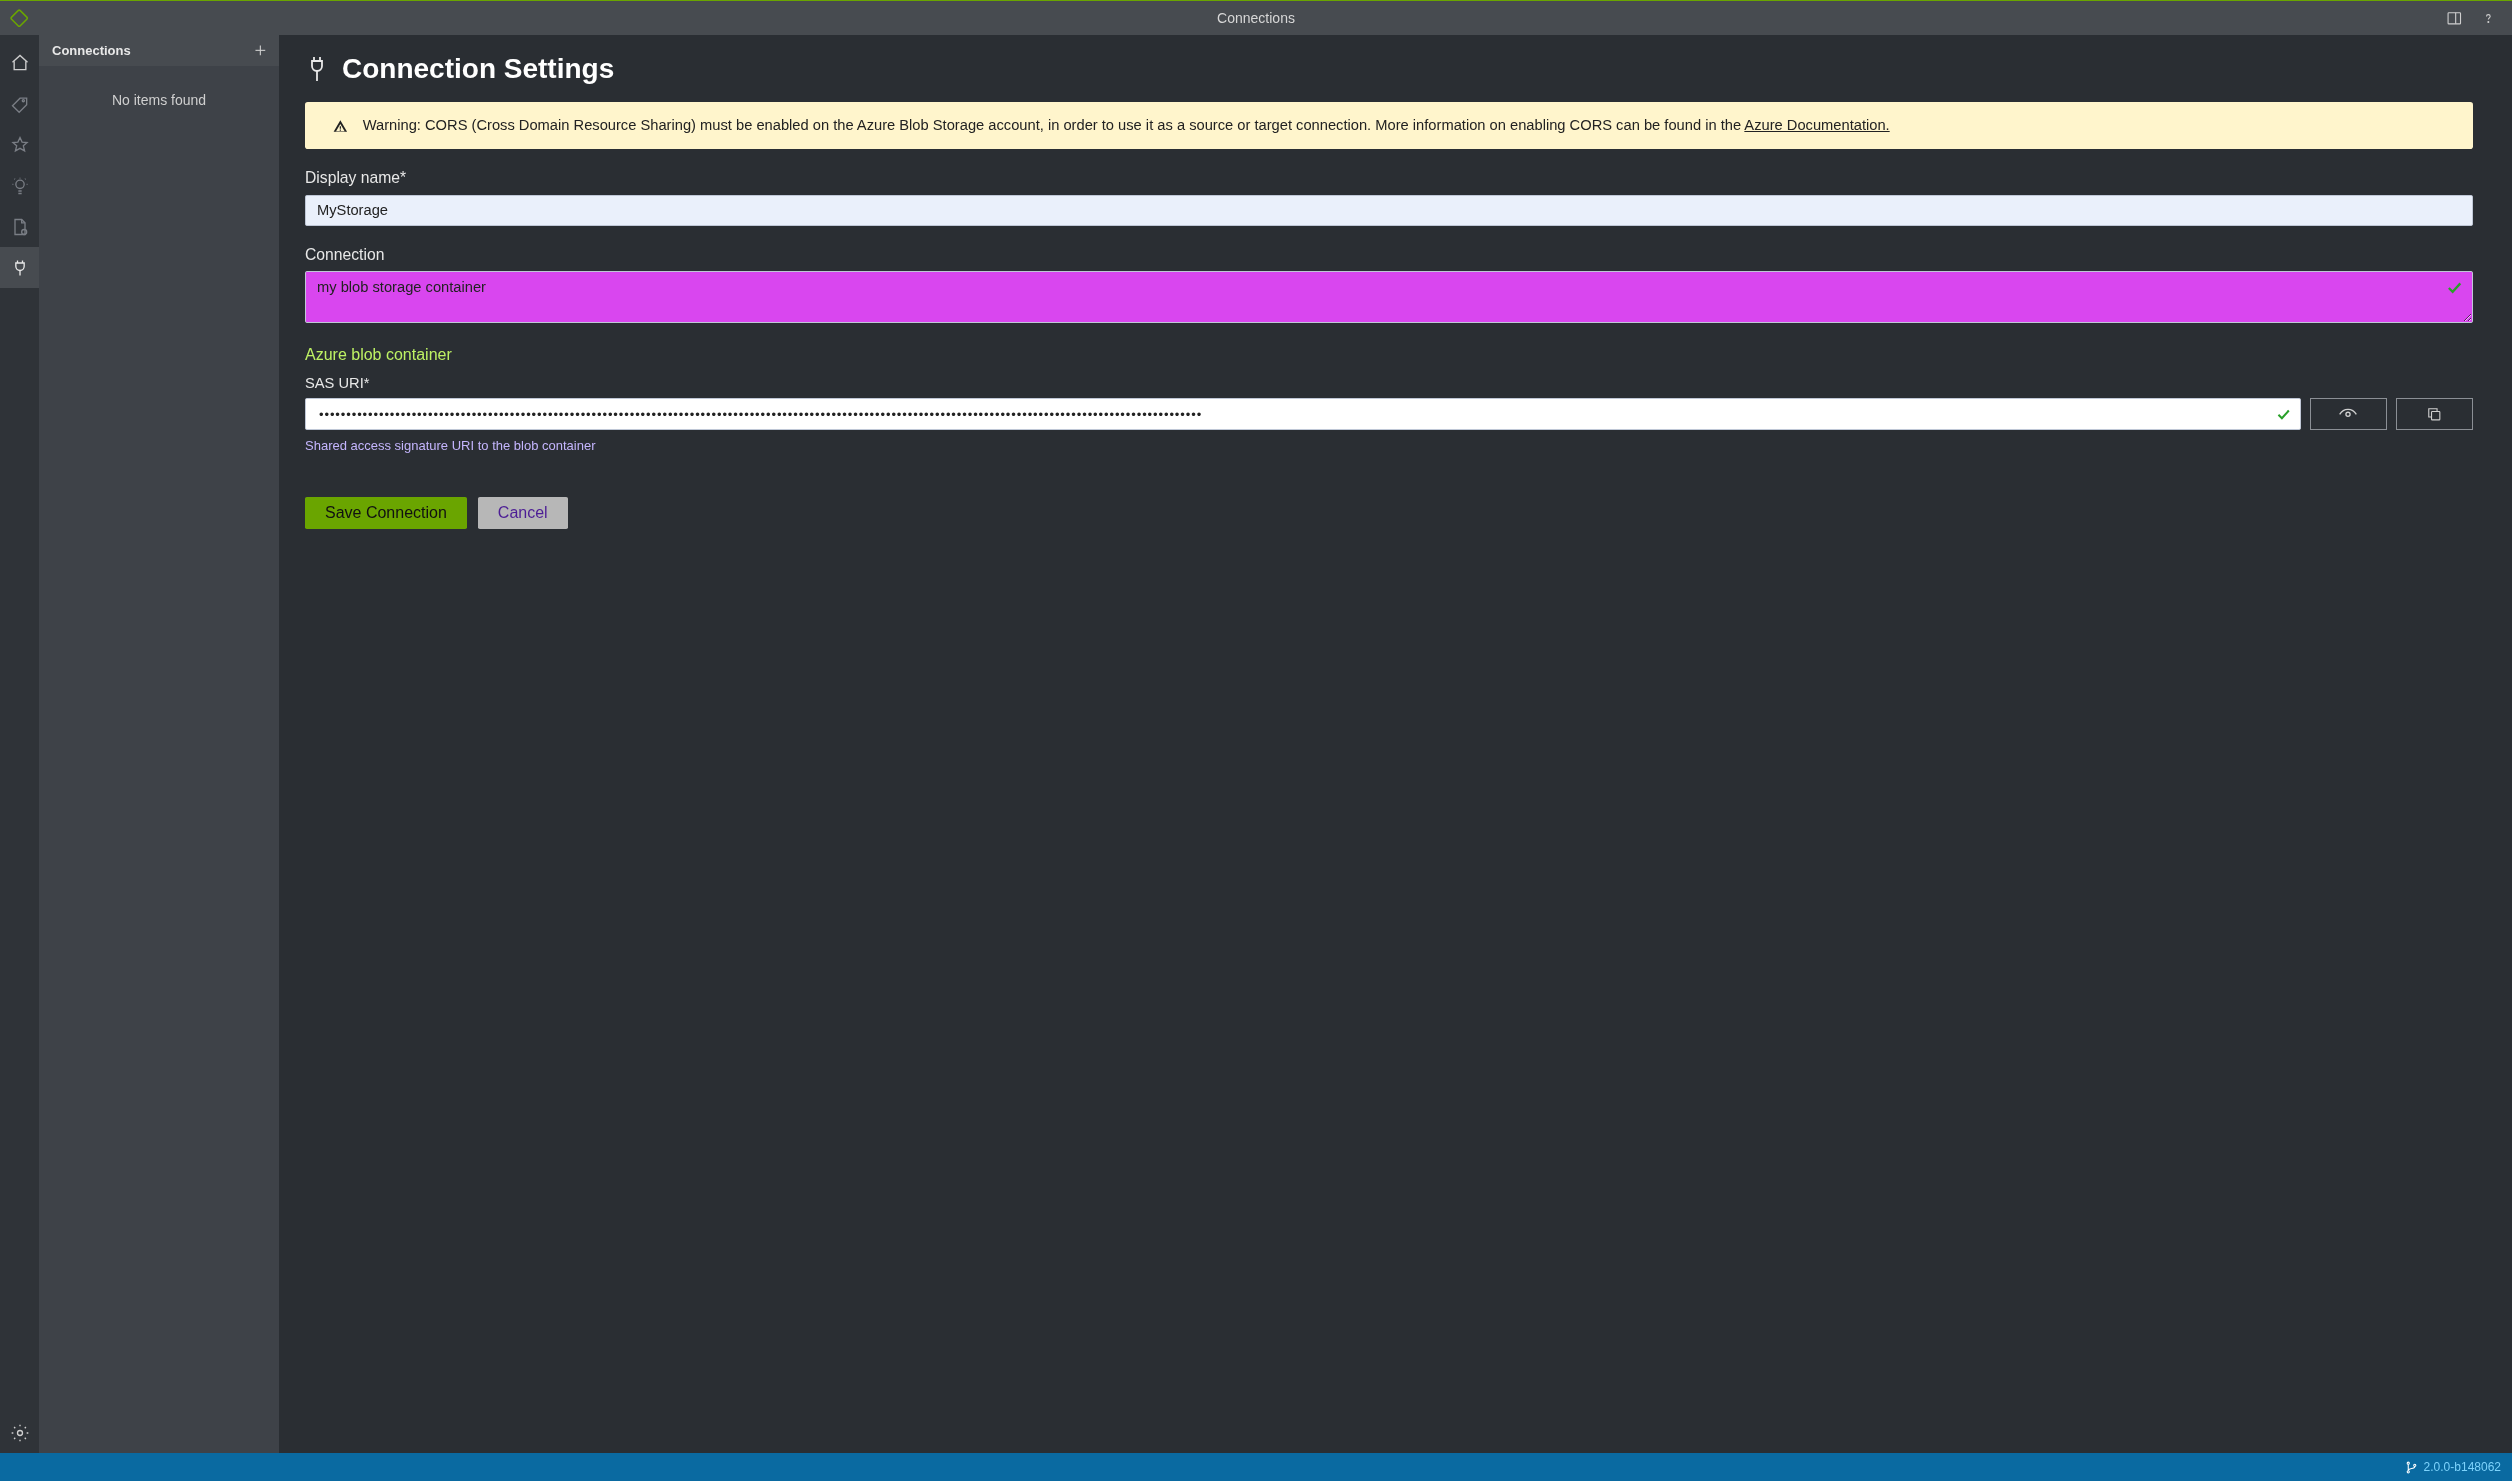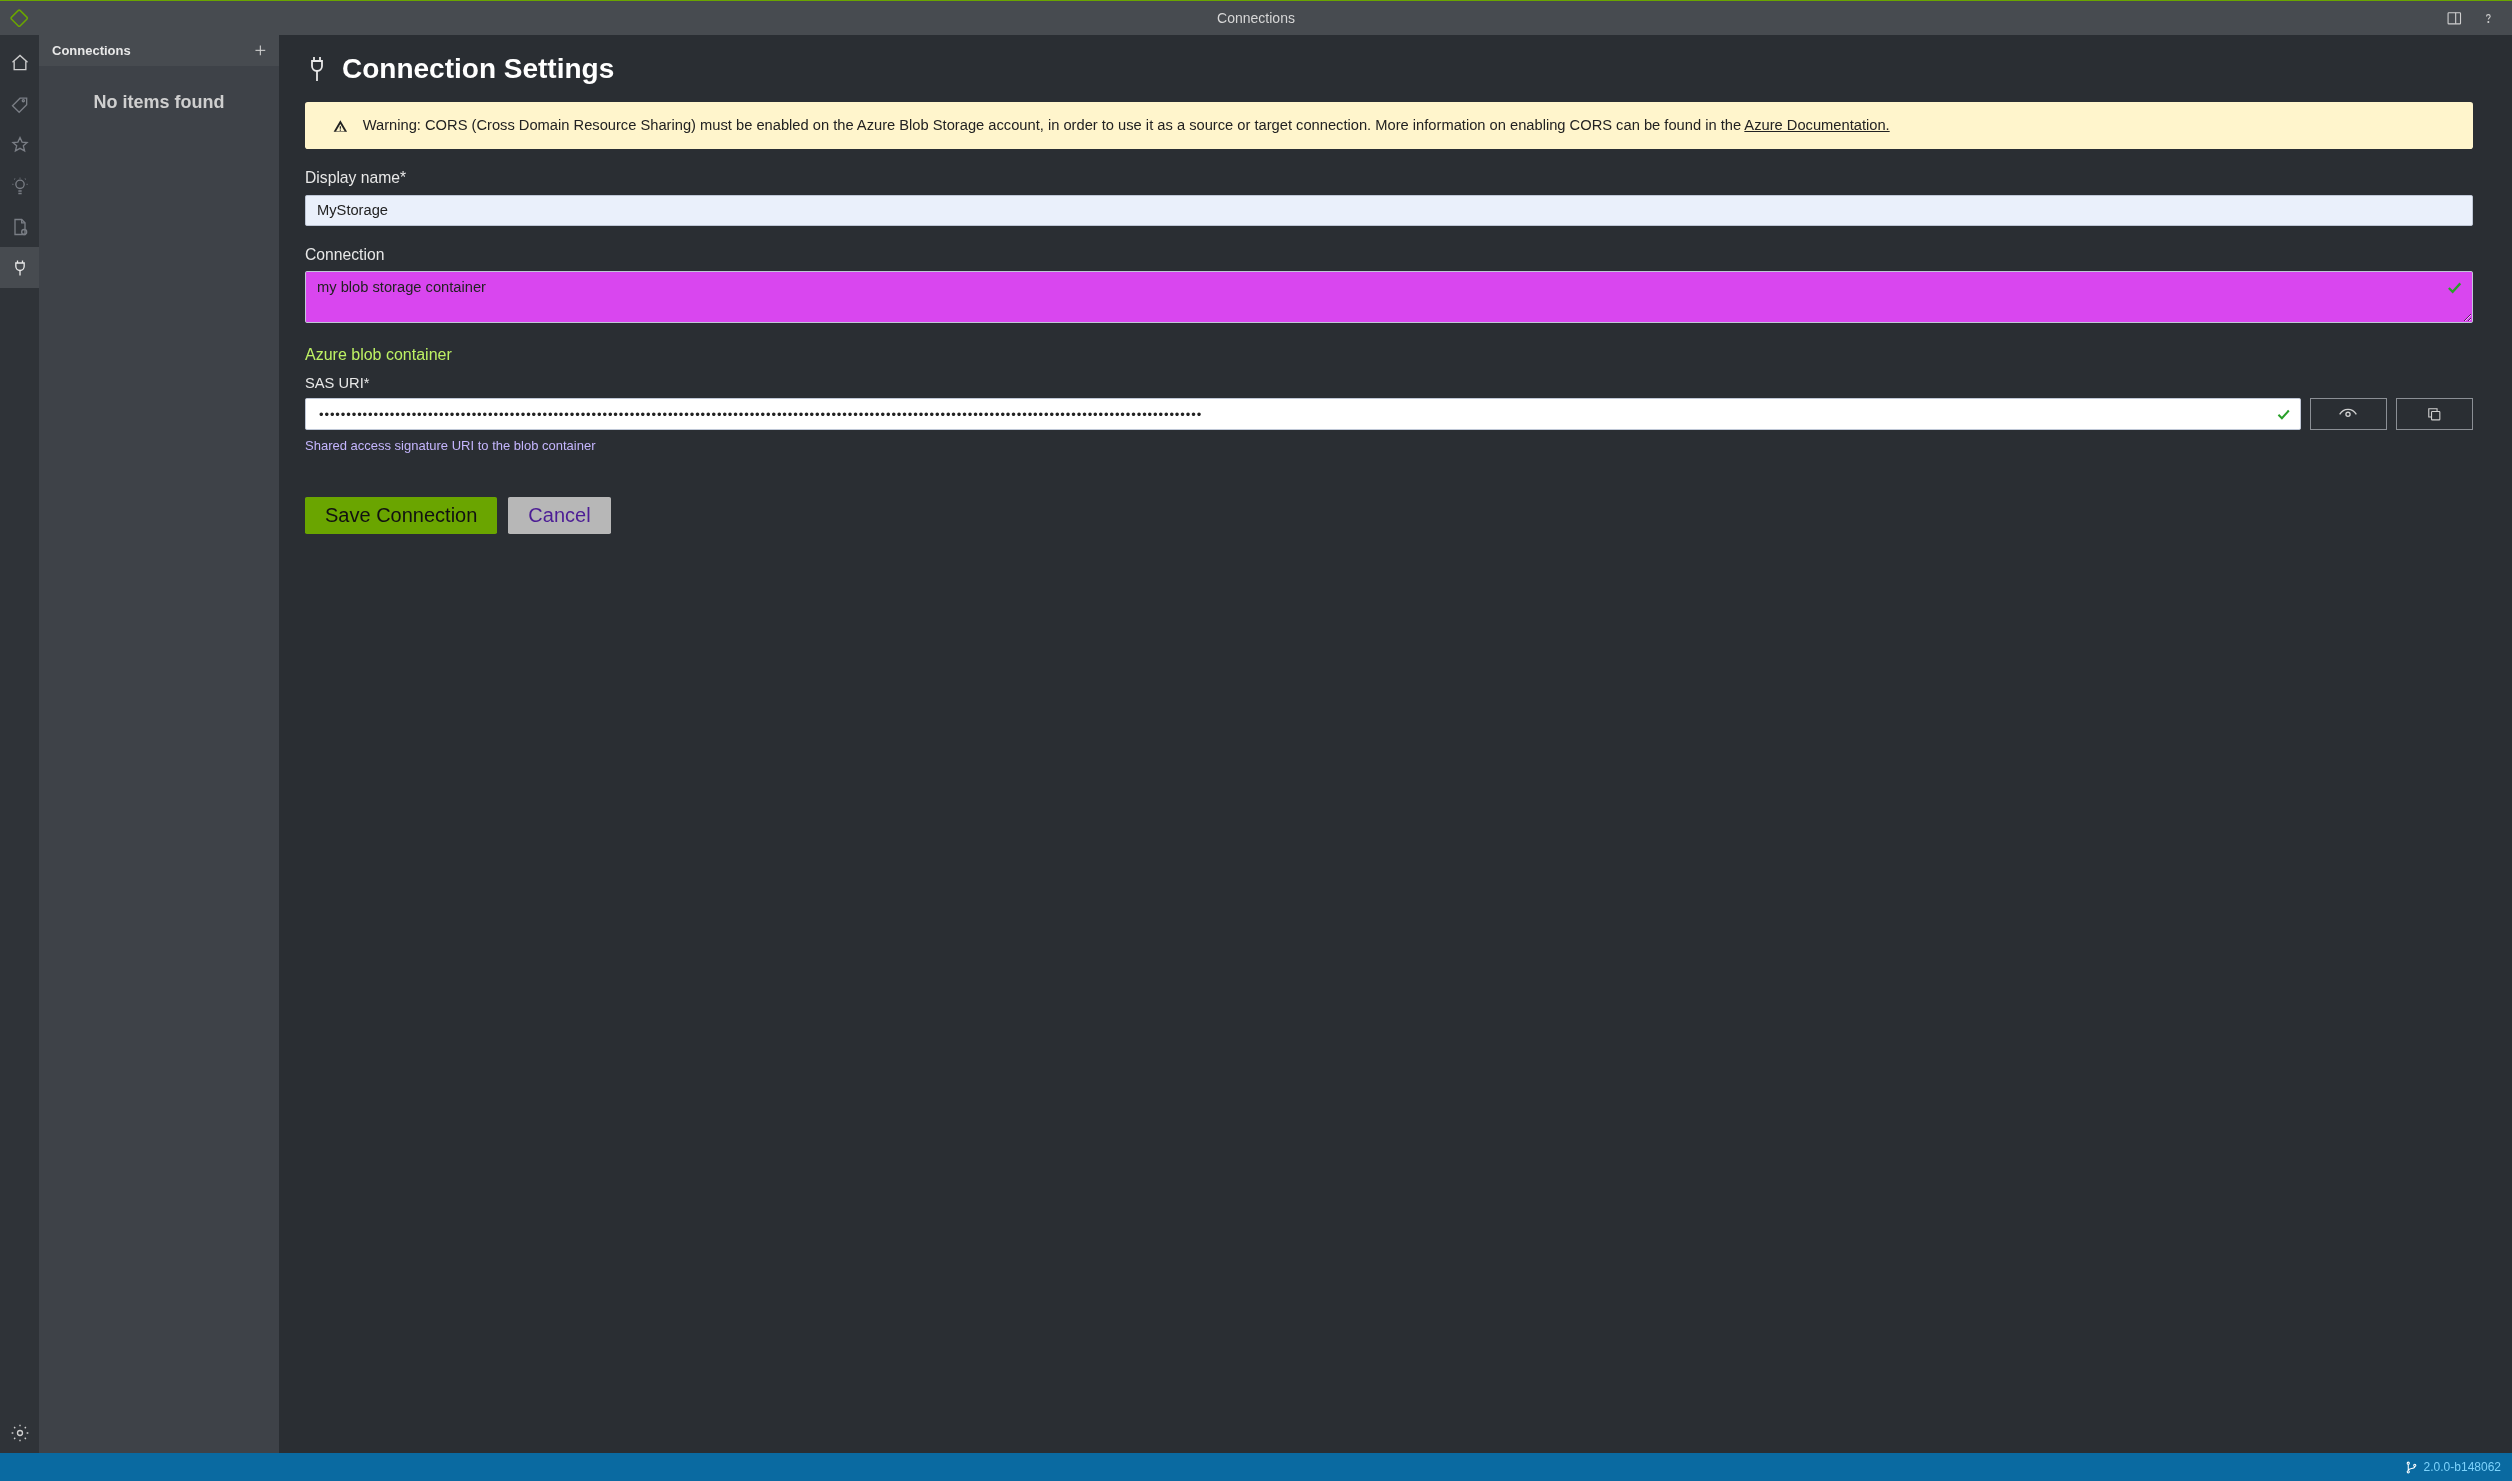--- a/index.html
+++ b/index.html
@@ -14,21 +14,21 @@
   
   .body { flex:1; display:flex; min-height:0;}
   .nav-rail { width:39px; background:#2f3338; display:flex; flex-direction:column; align-items:center; padding-top:7.4px;}
   .nav-rail .nav-item { width:39px; height:41px; display:flex; align-items:center; justify-content:center; cursor:pointer;}
   .nav-rail .nav-item.active { background:#474b50;}
   .nav-rail .spacer { flex:1; }
   .side-panel { width:240px; background:#3e4248; display:flex; flex-direction:column;}
   .side-header { height:31px; display:flex; align-items:center; justify-content:space-between; padding:0 11px 0 13px; background:#474b50;}
   .side-header .label { font-size:13px; font-weight:600; color:#e8e8e8;}
   .side-body { flex:1; padding-top:26px; text-align:center;}
-  .side-body .empty { font-size:18px; color:#cfcfcf; font-weight:700;}
+  .side-body .empty { font-size:14px; color:#cfcfcf; font-weight:400;}
   
   .main { flex:1; background:#2a2e33; padding:18.4px 39px 0 26px; overflow:auto;}
   .page-header { display:flex; align-items:center; gap:13px; margin-bottom:16.6px;}
   .page-header h1 { font-size:28px; font-weight:600; color:#fff;}
   .alert { background:#fff5cc; color:#222; border-radius:2.8px; padding:13px 28px; font-size:14.7px; line-height:1.45; display:flex; gap:15px; margin-bottom:20px;}
   .alert a { color:#222; text-decoration:underline;}
   .field-label { font-size:15.7px; color:#e8e8e8; margin-bottom:7.4px;}
   .field-block { margin-bottom:20px; }
   input.text, textarea.text { width:100%; background:#d946ef; color:#222; border:0.9px solid #bfc7d6; border-radius:1.8px; font-size:14.7px; padding:6.5px 11px; font-family:inherit;}
   input.text.blue { background:#eaf0fb;}
@@ -36,21 +36,21 @@
   .textarea-wrap { position:relative;}
   .textarea-wrap .check { position:absolute; right:9.2px; top:7.4px;}
   .section-h { font-size:16px; font-weight:400; color:#bef264; margin:5.5px 0 11px 0;}
   .sas-row { display:flex; gap:9.2px; align-items:stretch;}
   .sas-input-wrap { flex:1; position:relative;}
   input.password { width:100%; background:#fff; color:#222; border:0.9px solid #bfc7d6; border-radius:1.8px; font-size:13px; letter-spacing:0.9px; padding:7.4px 33px 7.4px 13px; font-family:inherit;}
   .sas-input-wrap .check { position:absolute; right:9.2px; top:50%; transform:translateY(-50%);}
   .sq-btn { width:77px; border:0.9px solid #8b8f95; background:transparent; display:flex; align-items:center; justify-content:center; cursor:pointer;}
   .helper { font-size:13px; color:#c4b5fd; margin-top:7.4px;}
   .button-row { display:flex; gap:11px; margin-top:44px;}
-  .btn { font-size:20px; padding:7.4px 20px; border:none; border-radius:1.8px; cursor:pointer; font-family:inherit;}
+  .btn { font-size:16px; padding:7.4px 20px; border:none; border-radius:1.8px; cursor:pointer; font-family:inherit;}
   .btn.primary { background:#6aa500; color:#111;}
   .btn.secondary { background:#b7b7b7; color:#4c1d95;}
   
   .status-bar { height:28px; background:#0a6aa1; display:flex; align-items:center; justify-content:flex-end; padding:0 11px; font-size:12px; color:#7dd3fc;}
   .status-bar .branch { display:flex; align-items:center; gap:5.5px;}
   svg { display:block; }
 </style>
 </head>
 <body>
 

